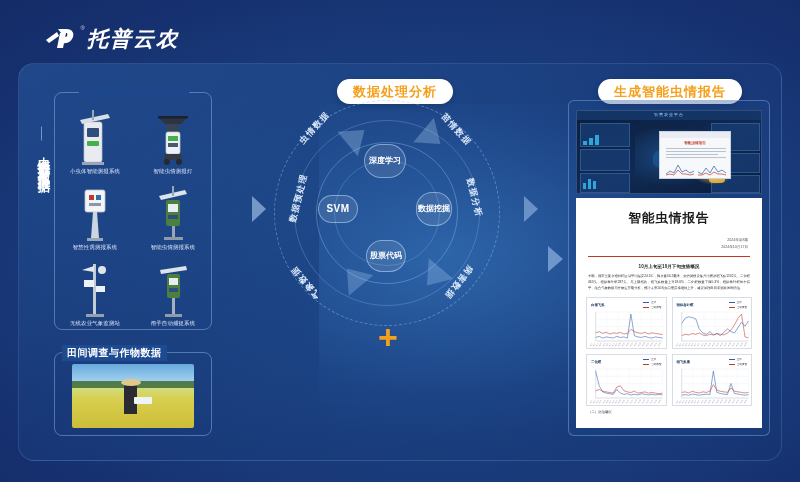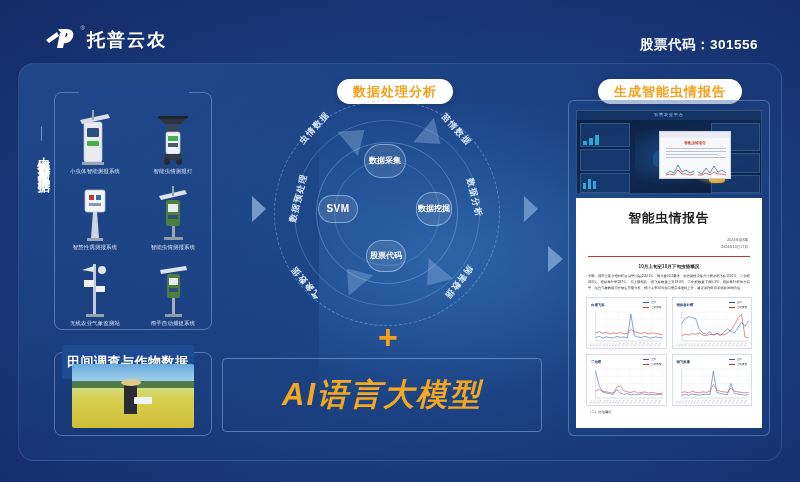--- a/index.html
+++ b/index.html
@@ -14,21 +14,21 @@
     width: 800px; height: 482px;
     background:
       radial-gradient(ellipse 700px 400px at 55% 55%, #1f5091 0%, #1b4080 40%, #16306f 75%, #132a63 100%);
   }
   
   .header { position: absolute; left: 0; top: 0; width: 800px; height: 70px; }
   .logo-wrap { position: absolute; left: 44px; top: 27px; display: flex; align-items: flex-end; gap: 7px; }
   .logo-mark { position: relative; width: 36px; height: 22px; }
   .logo-mark svg { display:block; }
   .logo-reg { position: absolute; right: -5px; top: -2px; font-size: 6px; color: #cfdcf2; }
-  .logo-text { font-size: 18px; font-weight: 700; color: #ffffff; letter-spacing: 2px; line-height: 1; }
+  .logo-text { font-size: 21px; font-weight: 700; color: #ffffff; letter-spacing: 2px; line-height: 1; font-style: italic; }
   .stock-code { position: absolute; right: 42px; top: 36px; font-size: 13.5px; font-weight: 700; color: #ffffff; letter-spacing: .5px; }
 
   
   .stage {
     position: absolute; left: 18px; top: 63px; width: 764px; height: 398px;
     border-radius: 16px;
     background: linear-gradient(150deg, rgba(40,92,160,.55) 0%, rgba(28,66,130,.35) 45%, rgba(22,52,112,.25) 100%);
     border: 1px solid rgba(120,165,225,.22);
   }
   .stage-glow {
@@ -81,22 +81,22 @@
   .dev.d5 { left: 0;  top: 152px; }
   .dev.d6 { left: 78px; top: 152px; }
 
   
   .field-box {
     position: absolute; left: 54px; top: 352px; width: 158px; height: 84px;
     border: 1px solid rgba(150,190,240,.45); border-radius: 8px;
   }
   .field-title {
     position: absolute; left: 62px; top: 345px;
-    font-size: 13px; font-weight: 800; color: #ffffff; letter-spacing: .5px;
-    background:#1d4a90; padding: 8px 5px;
+    font-size: 10px; font-weight: 800; color: #ffffff; letter-spacing: .5px;
+    background:#1d4a90; padding: 1px 5px;
   }
   .field-photo {
     position: absolute; left: 72px; top: 364px; width: 122px; height: 64px;
     border-radius: 2px; overflow: hidden;
     background: linear-gradient(#67a9dd 0%, #9fd0ec 26%, #cfe08a 33%, #d8cf4f 55%, #cdbd37 100%);
   }
   .fp-person { position:absolute; left: 52px; top: 20px; width: 13px; height: 30px; background:#2b2b33; border-radius: 3px 3px 0 0;}
   .fp-hat { position:absolute; left: 49px; top: 15px; width: 20px; height: 7px; background:#e0c98a; border-radius: 50%; }
   .fp-tray { position:absolute; left: 62px; top: 33px; width: 18px; height: 7px; background:#eef3f7; border-radius:1px;}
   .fp-trees { position:absolute; left: 0; top: 17px; width: 122px; height: 7px; background: #3d6b3a; opacity:.85;}
@@ -224,21 +224,20 @@
       <div class="logo-mark">
         <svg width="36" height="22" viewBox="0 0 36 22">
           <path d="M2 13 L13 5 L15 9 L5 16 Z" fill="#ffffff"></path>
           <path d="M14 2 L22 2 C29 2 31 7 28 12 C26 16 21 17 18 16 L21 10 C23 10 24 8 23 6 L17 6 Z" fill="#ffffff"></path>
           <path d="M16 6 L13 21 L19 21 L22 6 Z" fill="#ffffff"></path>
         </svg>
         <span class="logo-reg">®</span>
       </div>
       <div class="logo-text">托普云农</div>
     </div>
-    <div class="stock-code">股票代码：301556</div>
   </div>
 
   <div class="stage">
     <div class="stage-glow"></div>
   </div>
 
   <div class="pill p2">数据处理分析</div>
   <div class="pill p3">生成智能虫情报告</div>
 
   <div class="acq-box">
@@ -359,32 +358,29 @@
     <div class="arrow-tri at3"></div>
     <div class="arrow-tri at4"></div>
 
     <div class="ring-word w-pest">虫情数据</div>
     <div class="ring-word w-pre">数据预处理</div>
     <div class="ring-word w-met">气象数据</div>
     <div class="ring-word w-crop">苗情数据</div>
     <div class="ring-word w-ana">数据分析</div>
     <div class="ring-word w-dis">病害数据</div>
 
-    <div class="node n-deep">数据采集</div>
+    <div class="node n-deep">深度学习</div>
     <div class="node n-svm">SVM</div>
     <div class="node n-rf">数据挖掘</div>
     <div class="node n-attn">股票代码</div>
 
   </div>
   <div class="chev-right"></div>
   <div class="plus-sign">+</div>
 
-  <div class="ai-banner">
-    <div class="ai-text">AI语言大模型</div>
-  </div>
 
   <div class="rep-box"></div>
   <div class="rep-chev"></div>
 
   <div class="dash">
     <div class="dash-top">
       <div class="dash-top-title">智慧农业平台</div>
     </div>
     <div class="dpanel" style="left:3px;top:12px;width:50px;height:24px;"></div>
     <div class="dpanel" style="left:3px;top:38px;width:50px;height:22px;"></div>

